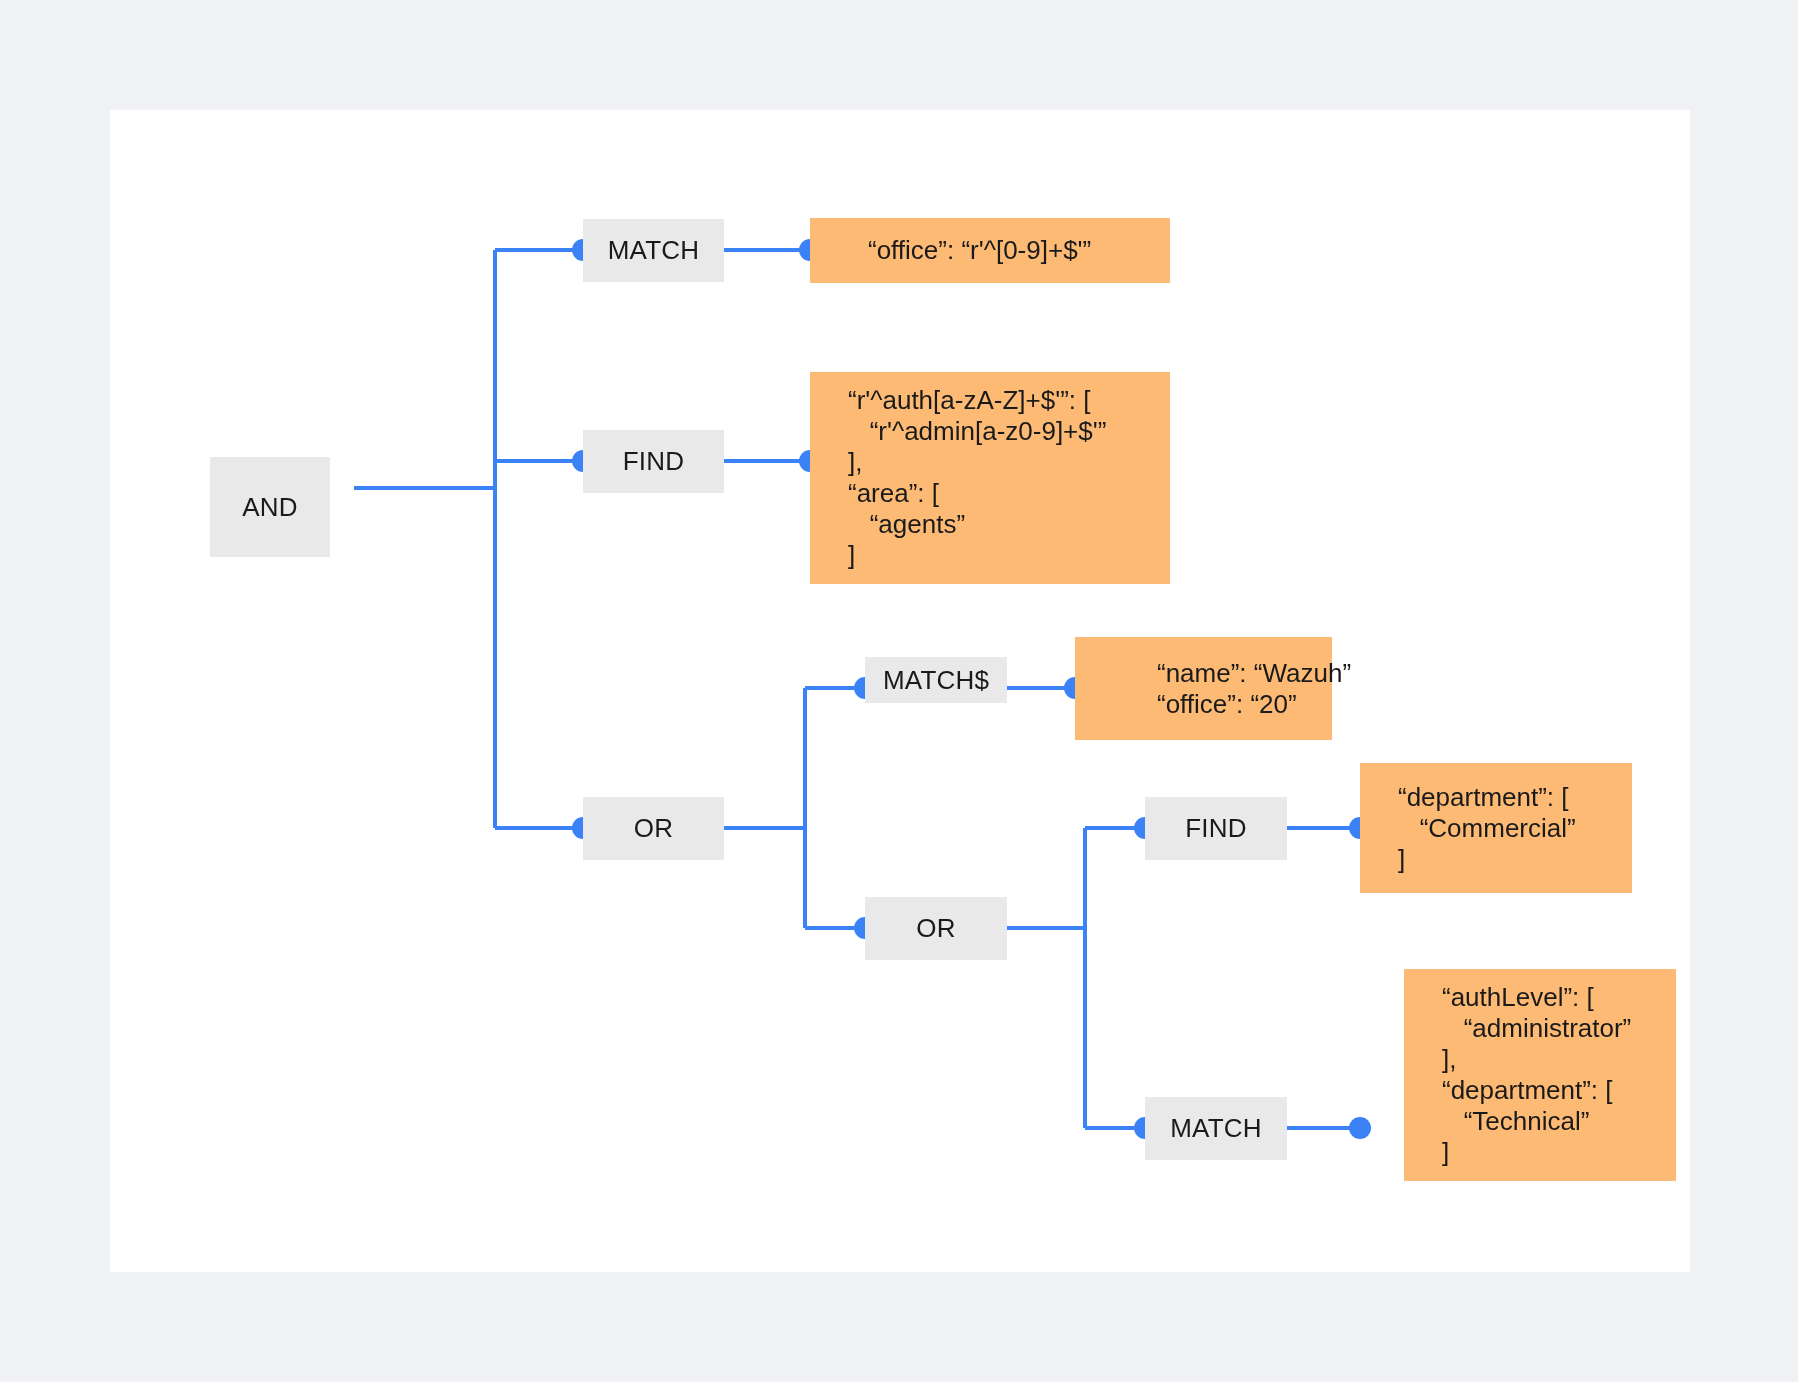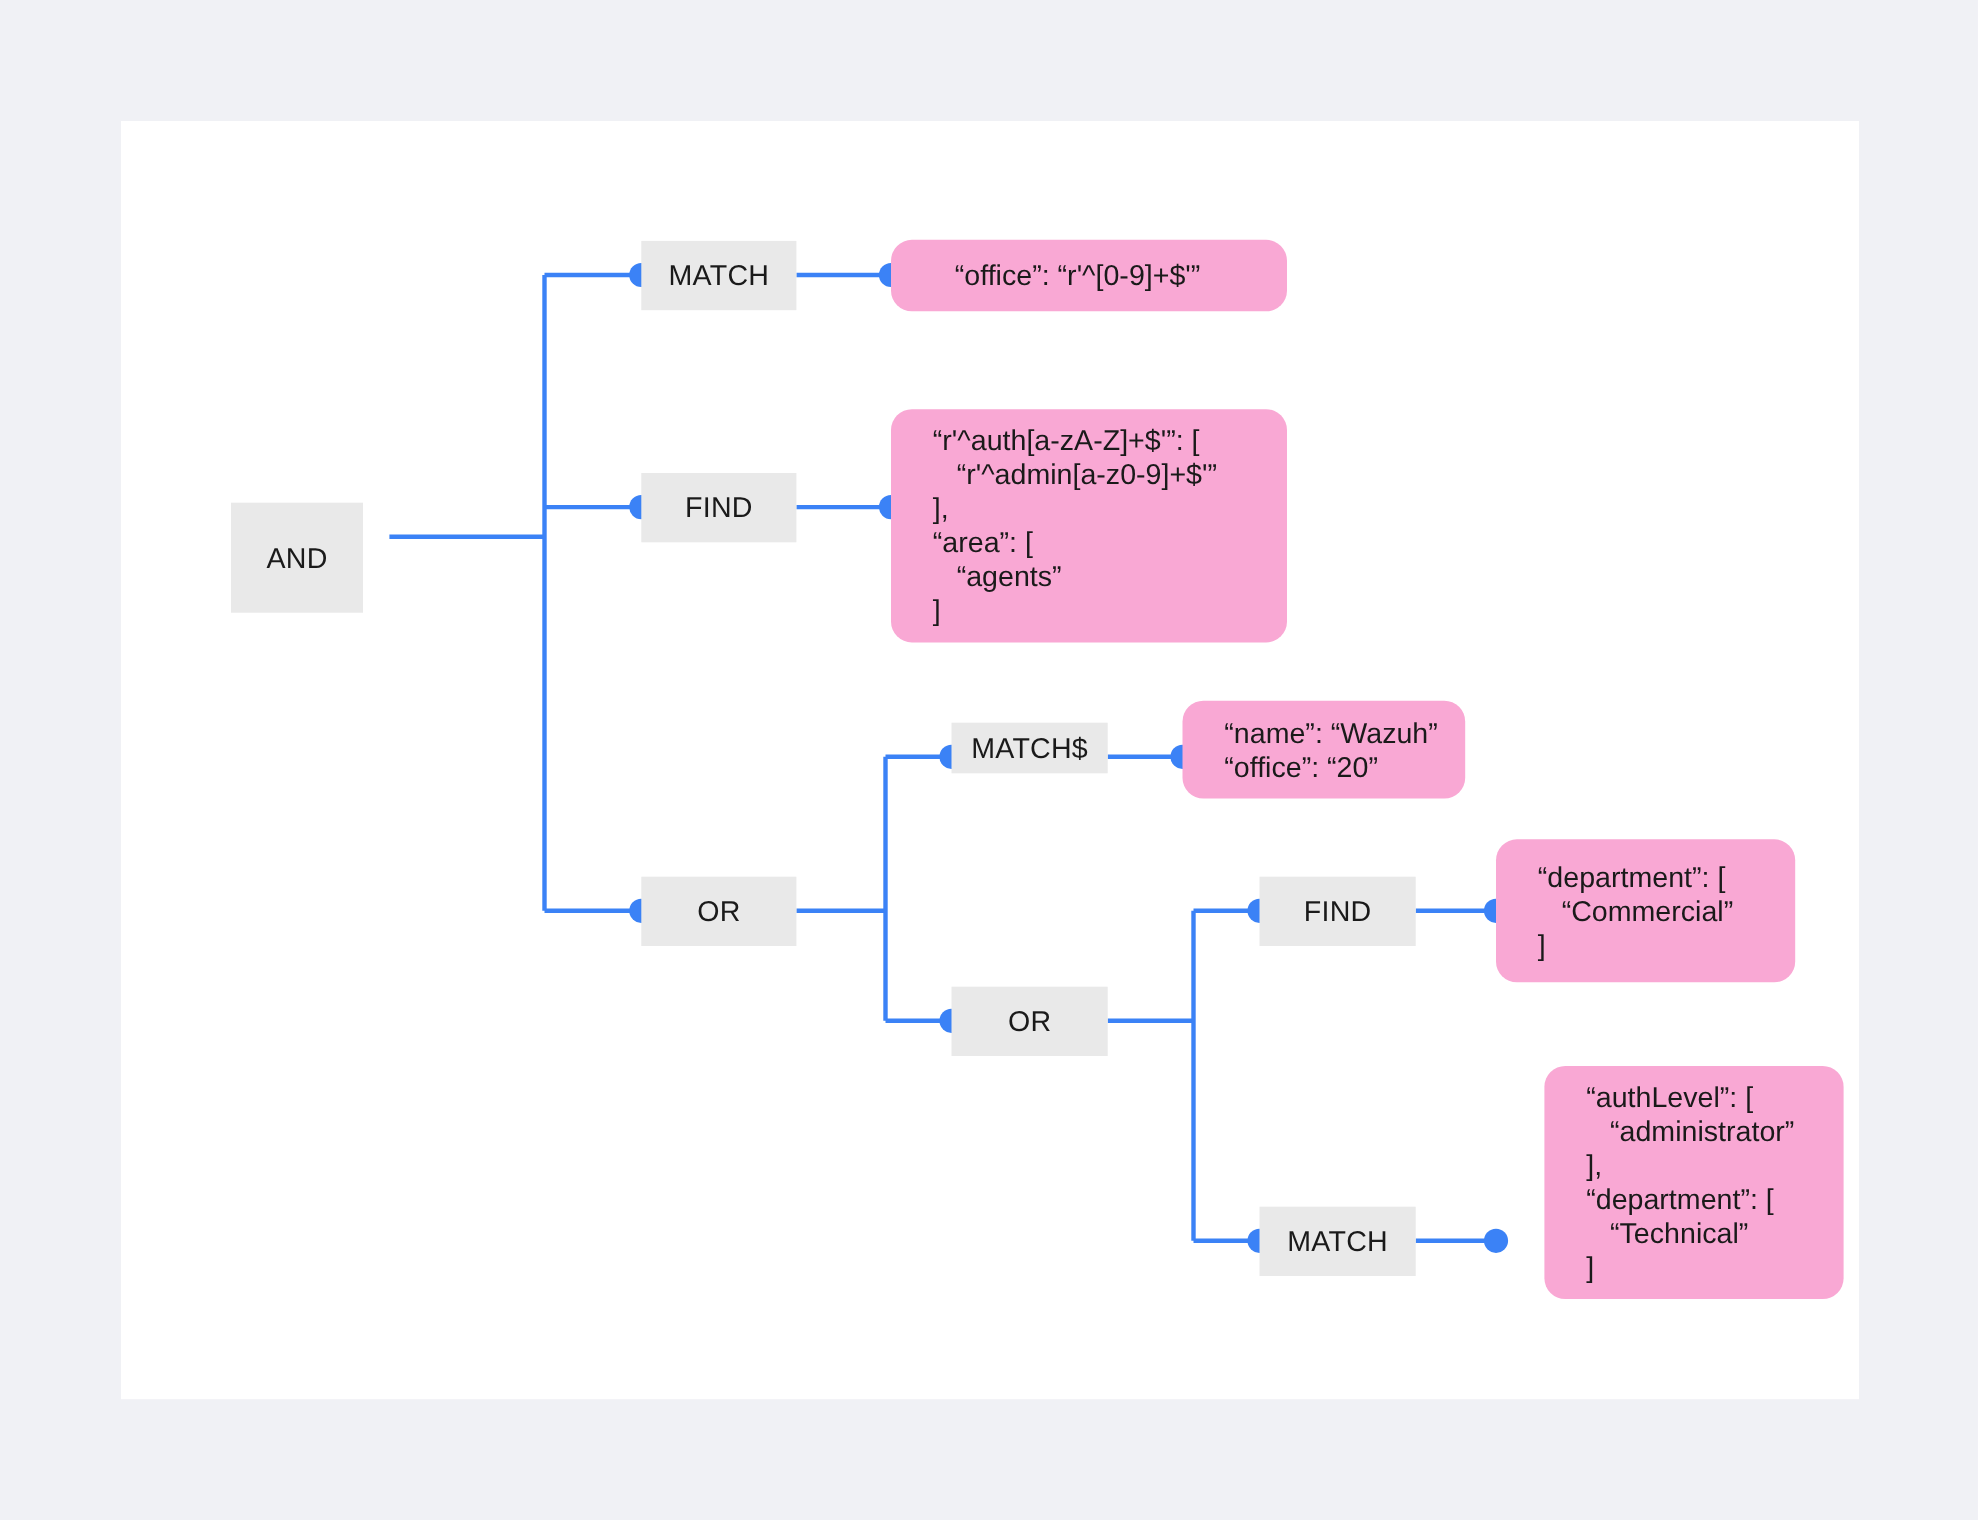--- a/index.html
+++ b/index.html
@@ -36,29 +36,28 @@
     align-items: center;
     justify-content: center;
     box-sizing: border-box;
     color: #1a1a1a;
     font-size: 26px;
     letter-spacing: 0.2px;
     white-space: pre;
   }
   .leaf {
     position: absolute;
-    background: #f9a8d4;
+    background: #fdba74;
     box-sizing: border-box;
     color: #1a1a1a;
     font-size: 26px;
     line-height: 31px;
     white-space: pre;
     display: flex;
     align-items: center;
-    border-radius: 19px;
   }
   .leaf > span {
     display: block;
     padding-left: 38px;
   }
   .leaf.center-single > span { padding-left: 58px; }
 </style>
 </head>
 <body>
 
@@ -152,21 +151,21 @@
 
   <div class="leaf" style="left:700px; top:262px; width:360px; height:212px;">
     <span>“r'^auth[a-zA-Z]+$'”: [
    “r'^admin[a-z0-9]+$'”
 ],
 “area”: [
    “agents”
 ]</span>
   </div>
 
-  <div class="leaf" style="left:965px; top:527px; width:257px; height:89px;">
+  <div class="leaf" style="left:965px; top:527px; width:257px; height:103px;padding-left:44px;">
     <span>“name”: “Wazuh”
 “office”: “20”</span>
   </div>
 
   <div class="leaf" style="left:1250px; top:653px; width:272px; height:130px;">
     <span>“department”: [
    “Commercial”
 ]</span>
   </div>
 

